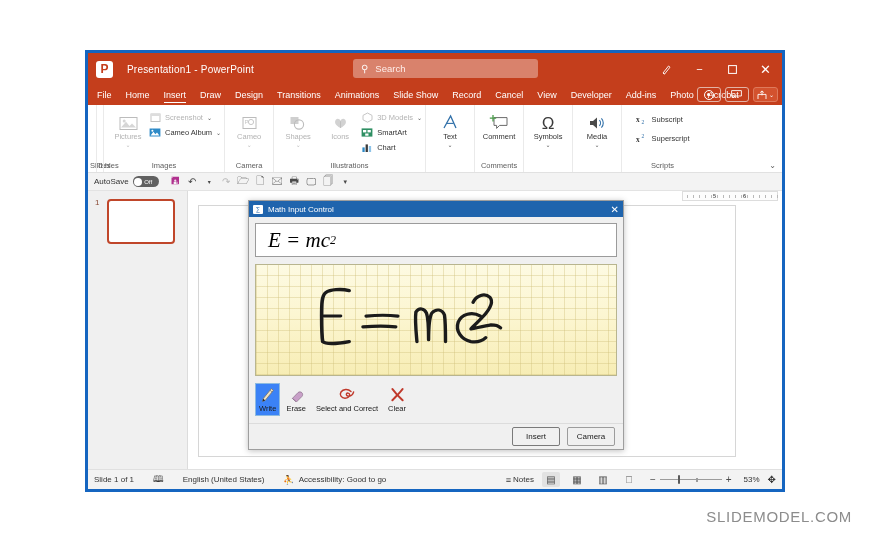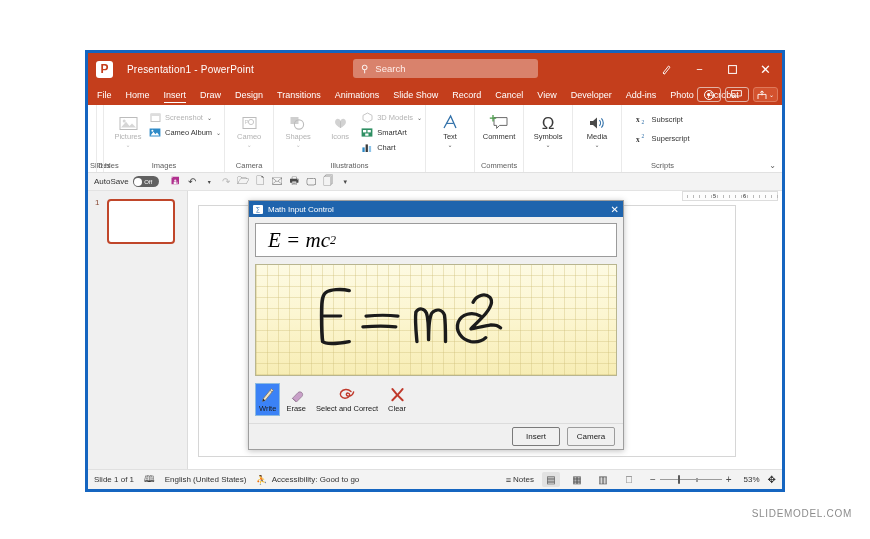--- a/index.html
+++ b/index.html
@@ -146,21 +146,21 @@
   .canvas{
     position:absolute;left:10px;top:14px;right:46px;bottom:12px;background:#ffffff;
     border:1px solid #d6d6d6;
   }
   
   .statusbar{
     flex:0 0 20px;background:#f3f3f3;border-top:1px solid #e0e0e0;
     display:flex;align-items:center;font-size:8px;color:#333;padding:0 6px;
     box-sizing:border-box;position:relative;
   }
-  .sb-left{display:flex;align-items:center;gap:10px;}
+  .sb-left{display:flex;align-items:center;gap:19px;}
   .sb-right{position:absolute;right:6px;display:flex;align-items:center;gap:8px;}
   .viewbtn{
     width:18px;height:15px;display:flex;align-items:center;justify-content:center;
     font-size:10px;color:#4a4a4a;
   }
   .viewbtn.sel{background:#e2e2e2;border-radius:2px;}
   .zoomslider{display:flex;align-items:center;gap:0px;}
   .zs-line{width:62px;height:1px;background:#9c9c9c;position:relative;}
   .zs-knob{
     position:absolute;left:18px;top:-4px;width:2.5px;height:9px;background:#5a5a5a;border-radius:1px;
@@ -217,21 +217,21 @@
     display:flex;align-items:center;justify-content:flex-end;gap:7px;
     padding:0 8px;box-sizing:border-box;
   }
   .dbtn{
     width:46px;height:17px;background:#f0f0f0;border:1px solid #9c9c9c;border-radius:2px;
     font-size:8px;color:#1a1a1a;display:flex;align-items:center;justify-content:center;
   }
   .dbtn.def{border-color:#7a7a7a;}
   
   #watermark{
-    position:absolute;right:18px;top:508px;font-size:10px;color:#8c8c8c;letter-spacing:.7px;
+    position:absolute;right:18px;top:508px;font-size:15px;color:#8c8c8c;letter-spacing:.7px;
   }
 </style>
 </head>
 <body>
 
 <div id="ppt-window">
 
   <div class="titlebar">
     <div class="pptlogo">P</div>
     <div class="ttl">Presentation1  -  PowerPoint</div>

